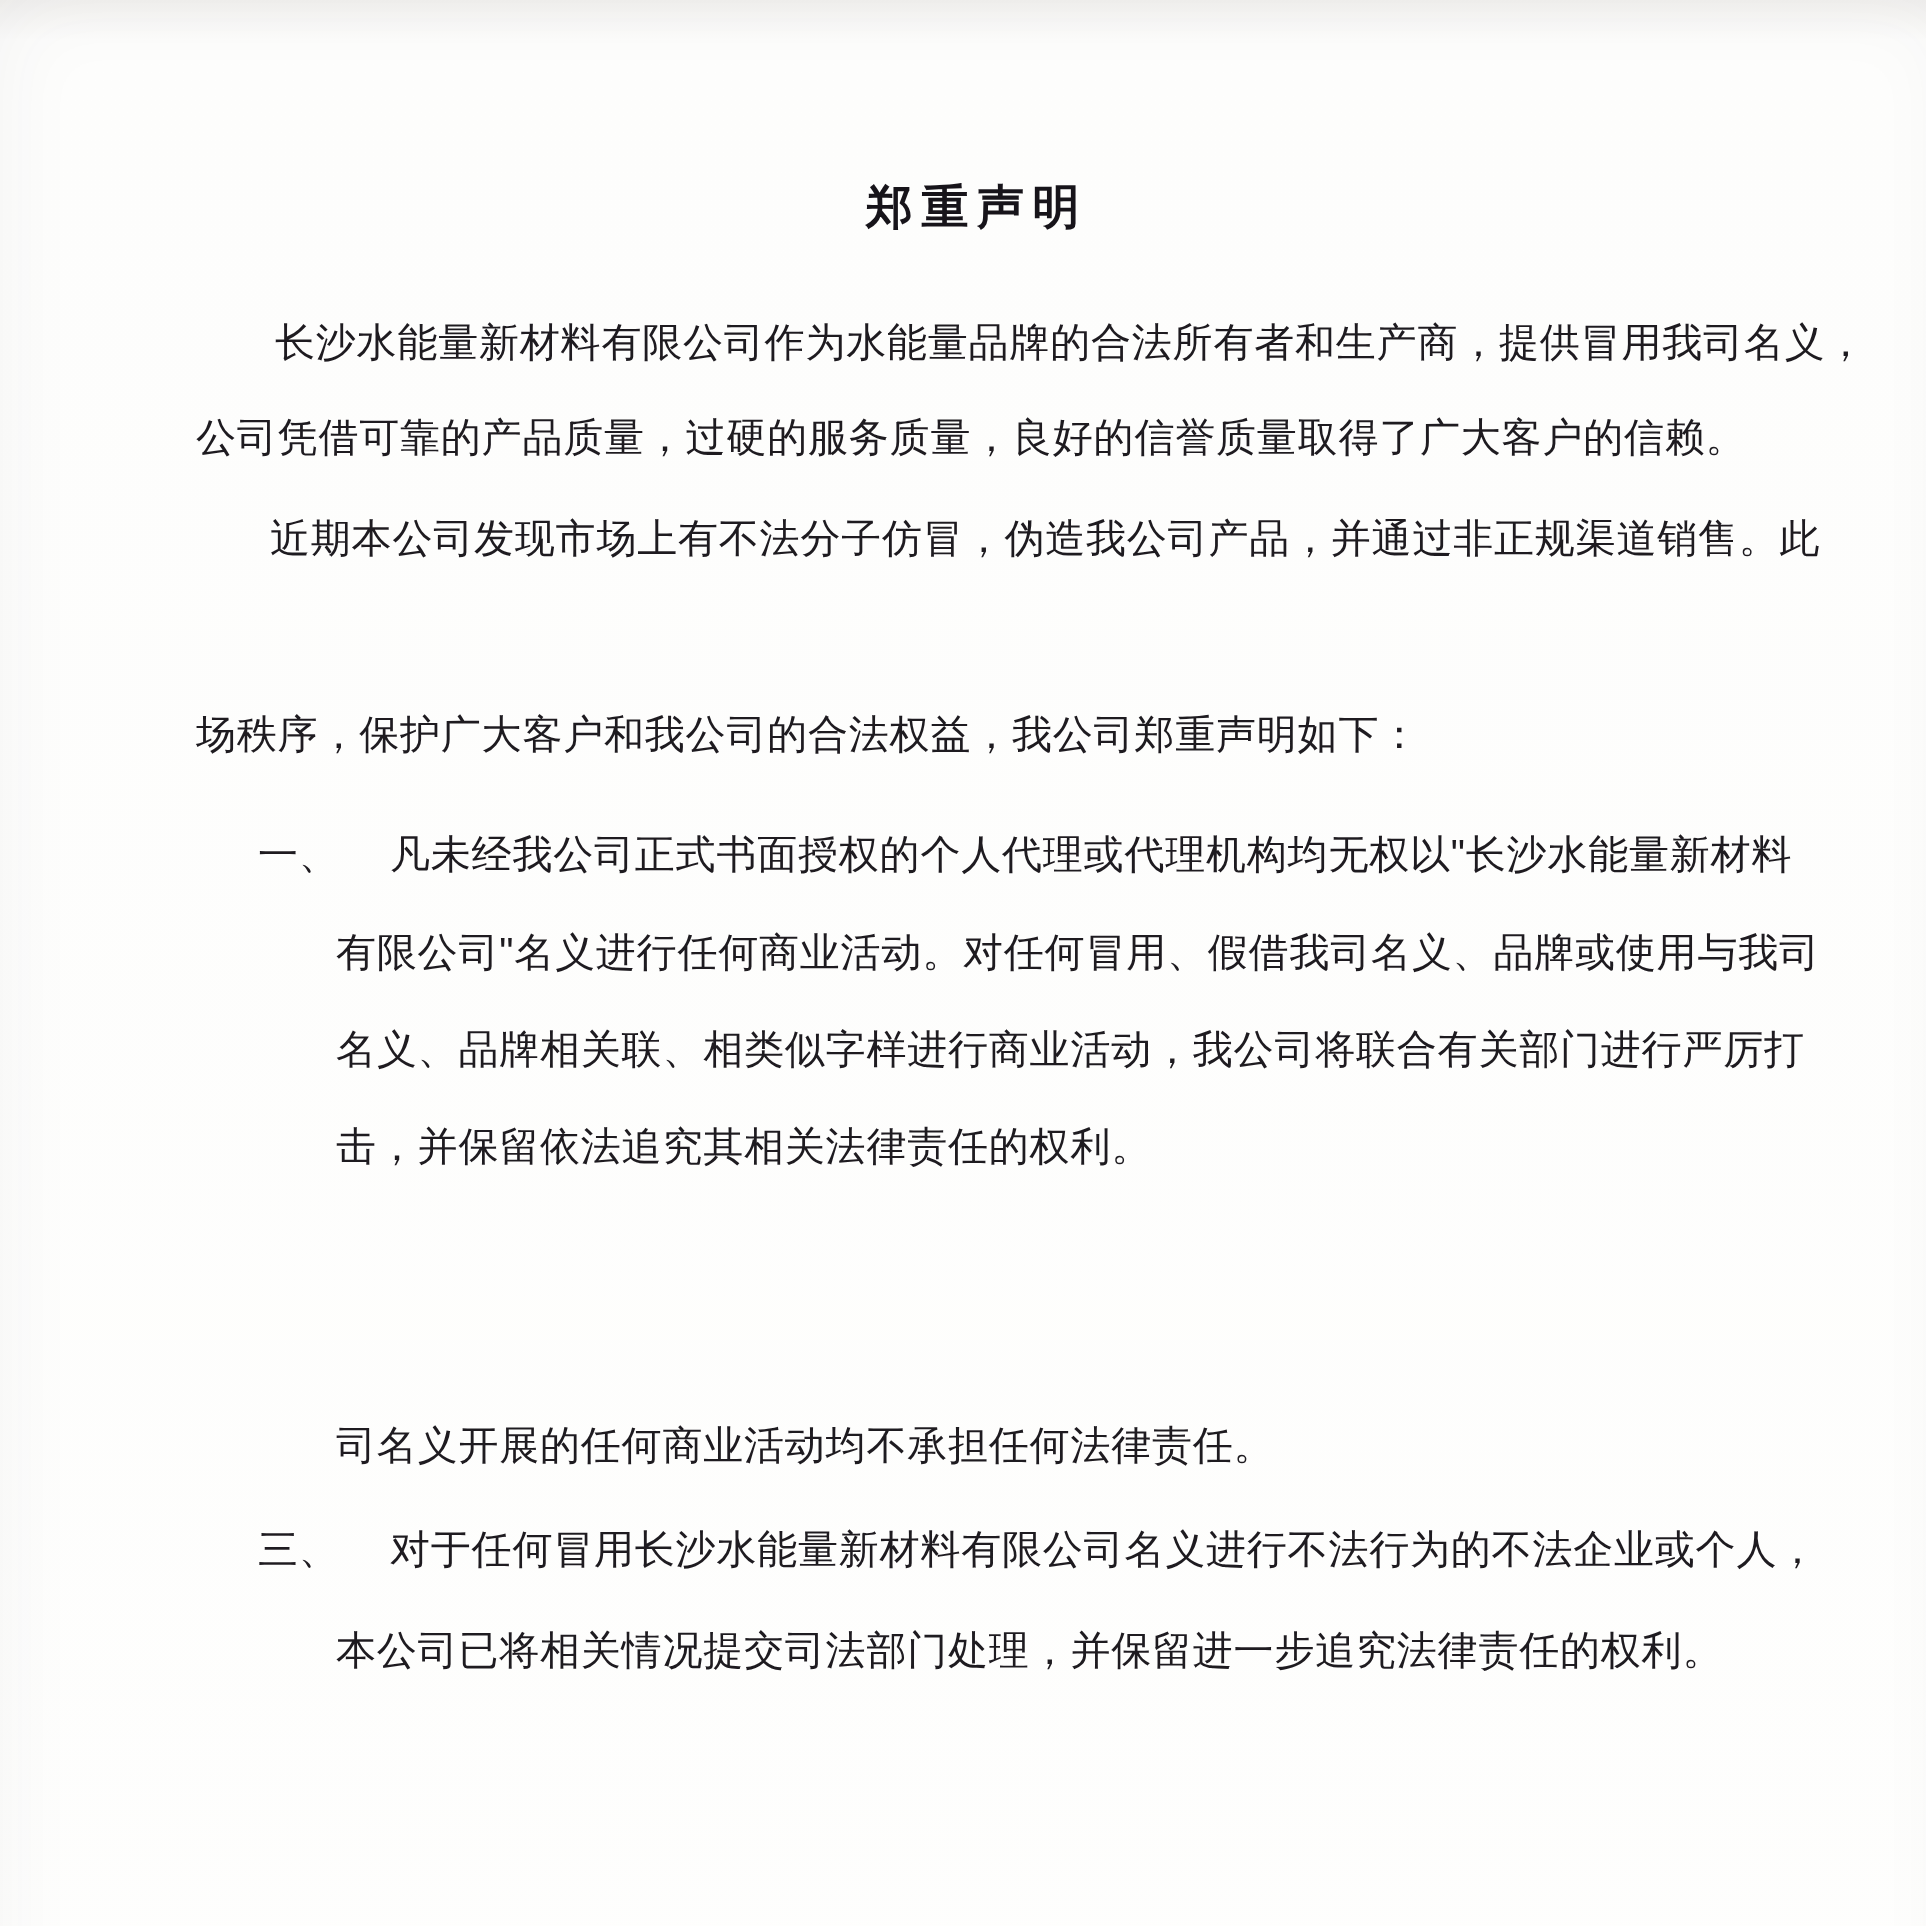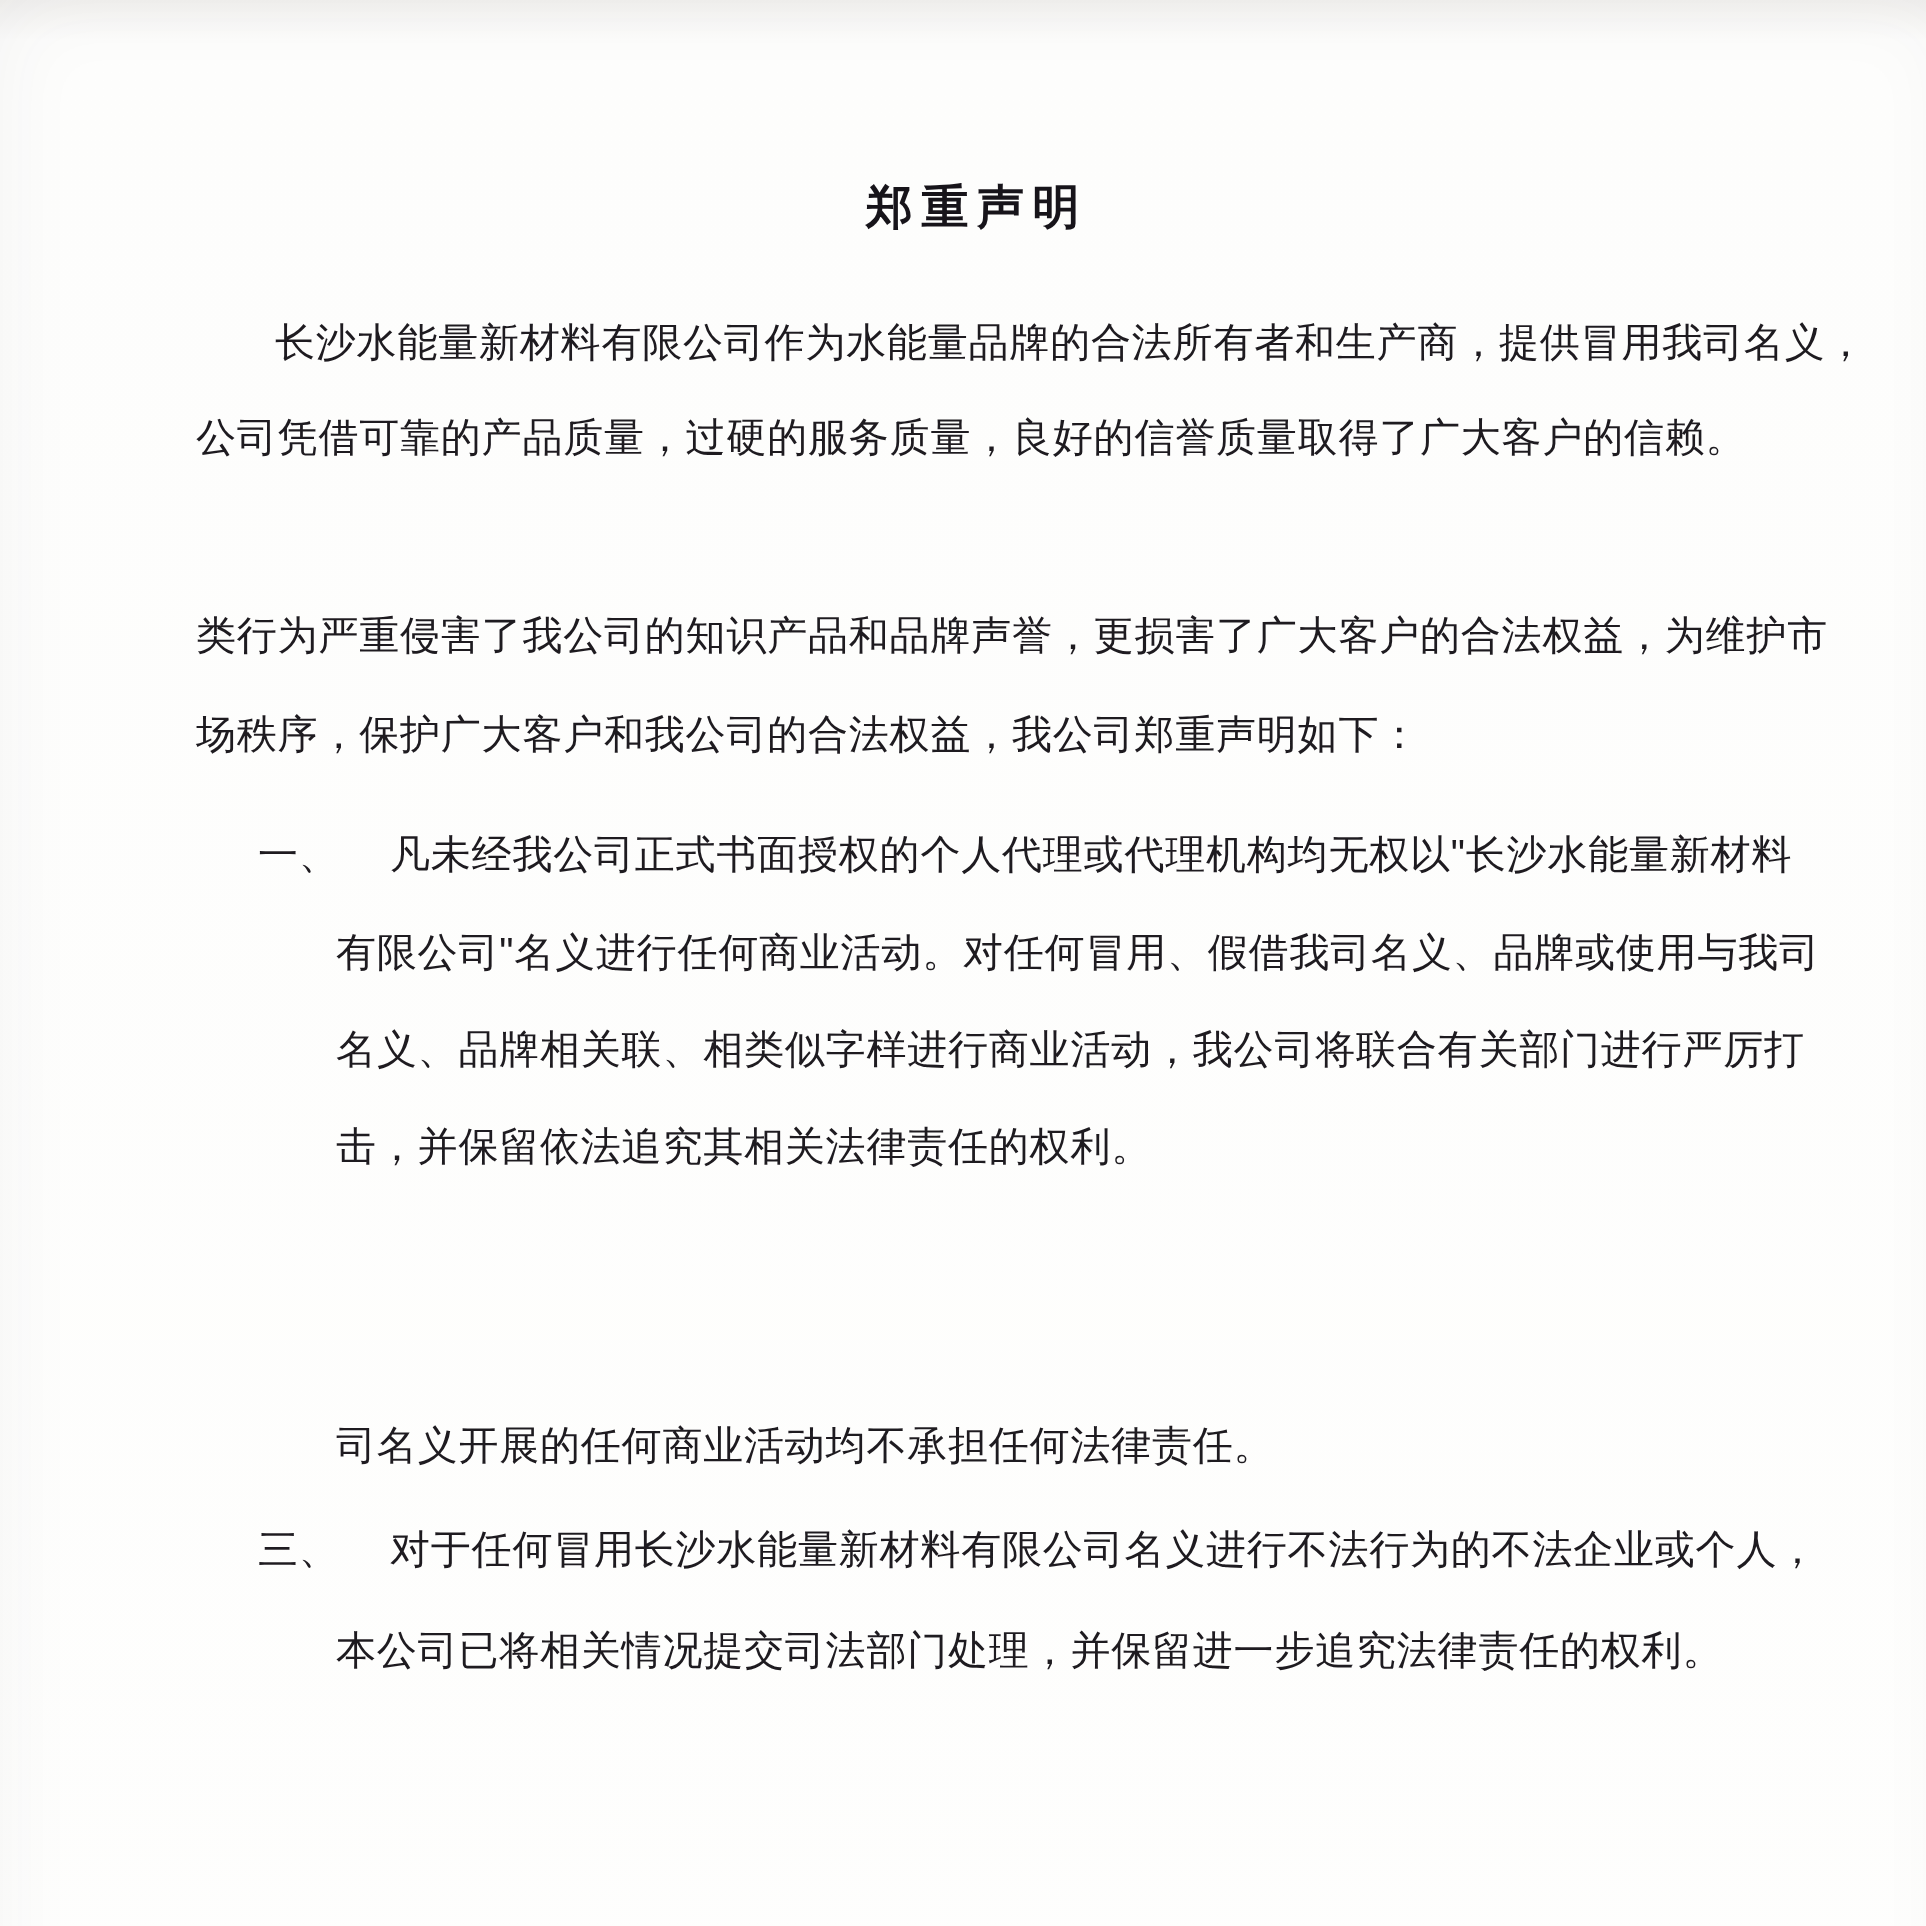--- a/index.html
+++ b/index.html
@@ -28,21 +28,21 @@
 </head>
 <body>
 
 <div class="page">
 
   <h1 class="title">郑重声明</h1>
 
   <div class="l" style="top:318px;left:275px">长沙水能量新材料有限公司作为水能量品牌的合法所有者和生产商，提供冒用我司名义，</div>
   <div class="l" style="top:413px;left:196px">公司凭借可靠的产品质量，过硬的服务质量，良好的信誉质量取得了广大客户的信赖。</div>
 
-  <div class="l" style="top:611px;left:196px">类行为严重侵害了我公司的知识产品和品牌声誉，更损害了广大客户的合法权益，为维护市</div>
+  <div class="l" style="top:514px;left:270px">近期本公司发现市场上有不法分子仿冒，伪造我公司产品，并通过非正规渠道销售。此</div>
   <div class="l" style="top:710px;left:196px">场秩序，保护广大客户和我公司的合法权益，我公司郑重声明如下：</div>
 
   <div class="l" style="top:830px;left:258px"><span class="mk">一、</span><span>凡未经我公司正式书面授权的个人代理或代理机构均无权以"长沙水能量新材料</span></div>
   <div class="l" style="top:928px;left:336px">有限公司"名义进行任何商业活动。对任何冒用、假借我司名义、品牌或使用与我司</div>
   <div class="l" style="top:1025px;left:336px">名义、品牌相关联、相类似字样进行商业活动，我公司将联合有关部门进行严厉打</div>
   <div class="l" style="top:1122px;left:336px">击，并保留依法追究其相关法律责任的权利。</div>
 
   <div class="l" style="top:1421px;left:336px">司名义开展的任何商业活动均不承担任何法律责任。</div>
 
   <div class="l" style="top:1525px;left:258px"><span class="mk">三、</span><span>对于任何冒用长沙水能量新材料有限公司名义进行不法行为的不法企业或个人，</span></div>

